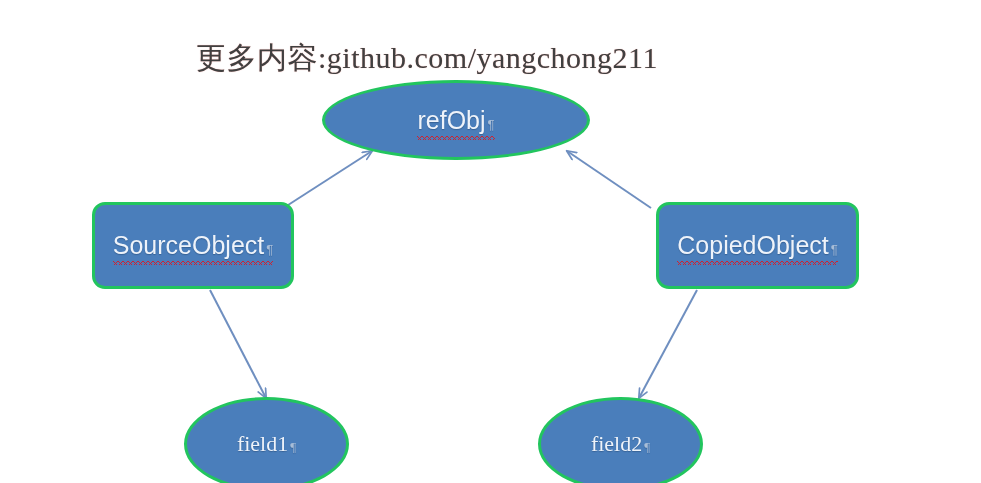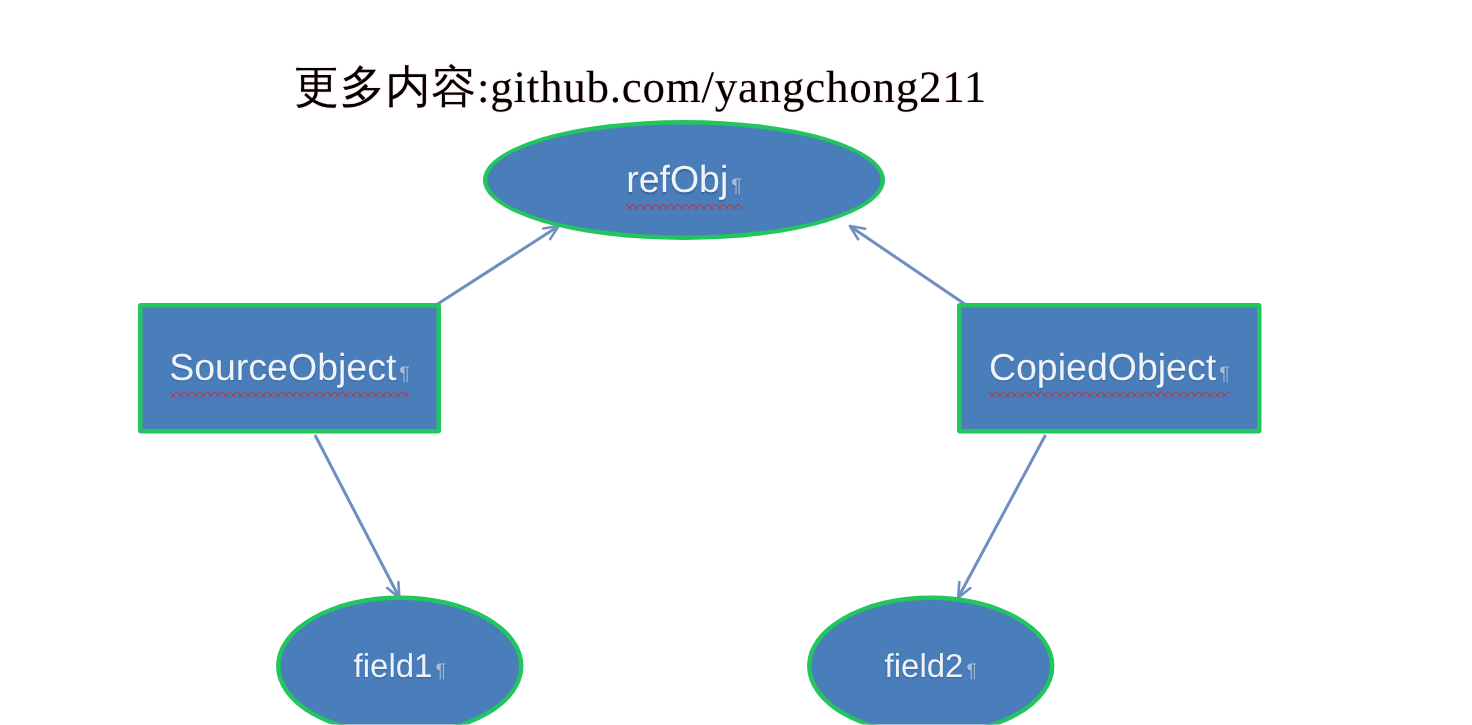--- a/index.html
+++ b/index.html
@@ -23,51 +23,51 @@
     height: 483px;
   }
 
   .watermark {
     position: absolute;
     left: 196px;
     top: 38px;
     font-family: "Liberation Serif", serif;
     font-size: 30px;
     letter-spacing: 0.5px;
-    color: #000000;
+    color: #404040;
     white-space: nowrap;
     z-index: 5;
     text-shadow: 0 0 1px rgba(232,73,62,0.45);
   }
 
   .node {
     position: absolute;
     display: flex;
     align-items: center;
     justify-content: center;
     box-sizing: border-box;
     background: #4a7ebb;
     border: 3px solid #22c55e;
     z-index: 3;
   }
   .node-ellipse { border-radius: 50%; }
-  .node-rect { border-radius: 2px; }
+  .node-rect { border-radius: 13px; }
 
   .node-label {
     position: relative;
     color: #eef3fa;
     font-family: "Liberation Sans", sans-serif;
     font-weight: 400;
     font-size: 24px;
     line-height: 1;
     white-space: nowrap;
     text-shadow: 0 1px 1px rgba(20,45,80,0.35);
   }
   .node-label.sz-big { font-size: 25px; }
-  .node-label.sz-small { font-size: 22px; }
+  .node-label.sz-small { font-size: 22px; font-family: Liberation Serif, serif; }
 
   
   .node-label.squiggle::after {
     content: "";
     position: absolute;
     left: 0;
     right: 0;
     bottom: -7px;
     height: 4px;
     background-image:
@@ -81,21 +81,21 @@
   .pilcrow {
     font-size: 13px;
     color: #b8c8dd;
     margin-left: 2px;
     vertical-align: baseline;
     opacity: 0.85;
   }
 
   #ref-obj   { left: 322px; top: 80px;  width: 268px; height: 80px; }
   #source-obj{ left: 92px;  top: 202px; width: 202px; height: 87px; }
-  #copied-obj{ left: 638px; top: 202px; width: 203px; height: 87px; }
+  #copied-obj{ left: 656px; top: 202px; width: 203px; height: 87px; }
   #field1    { left: 184px; top: 397px; width: 165px; height: 94px; }
   #field2    { left: 538px; top: 397px; width: 165px; height: 94px; }
 </style>
 </head>
 <body>
 
 <svg id="diagram-canvas" viewBox="0 0 981 483" xmlns="http://www.w3.org/2000/svg">
   <defs>
     <marker id="arrow-open-v" markerWidth="13" markerHeight="13" refX="10" refY="5.2" orient="auto" markerUnits="userSpaceOnUse">
       <path d="M 1 1 L 10.5 5.2 L 1 9.4" fill="none" stroke="#6f8fc0" stroke-width="1.7" stroke-linecap="round" stroke-linejoin="round"></path>

